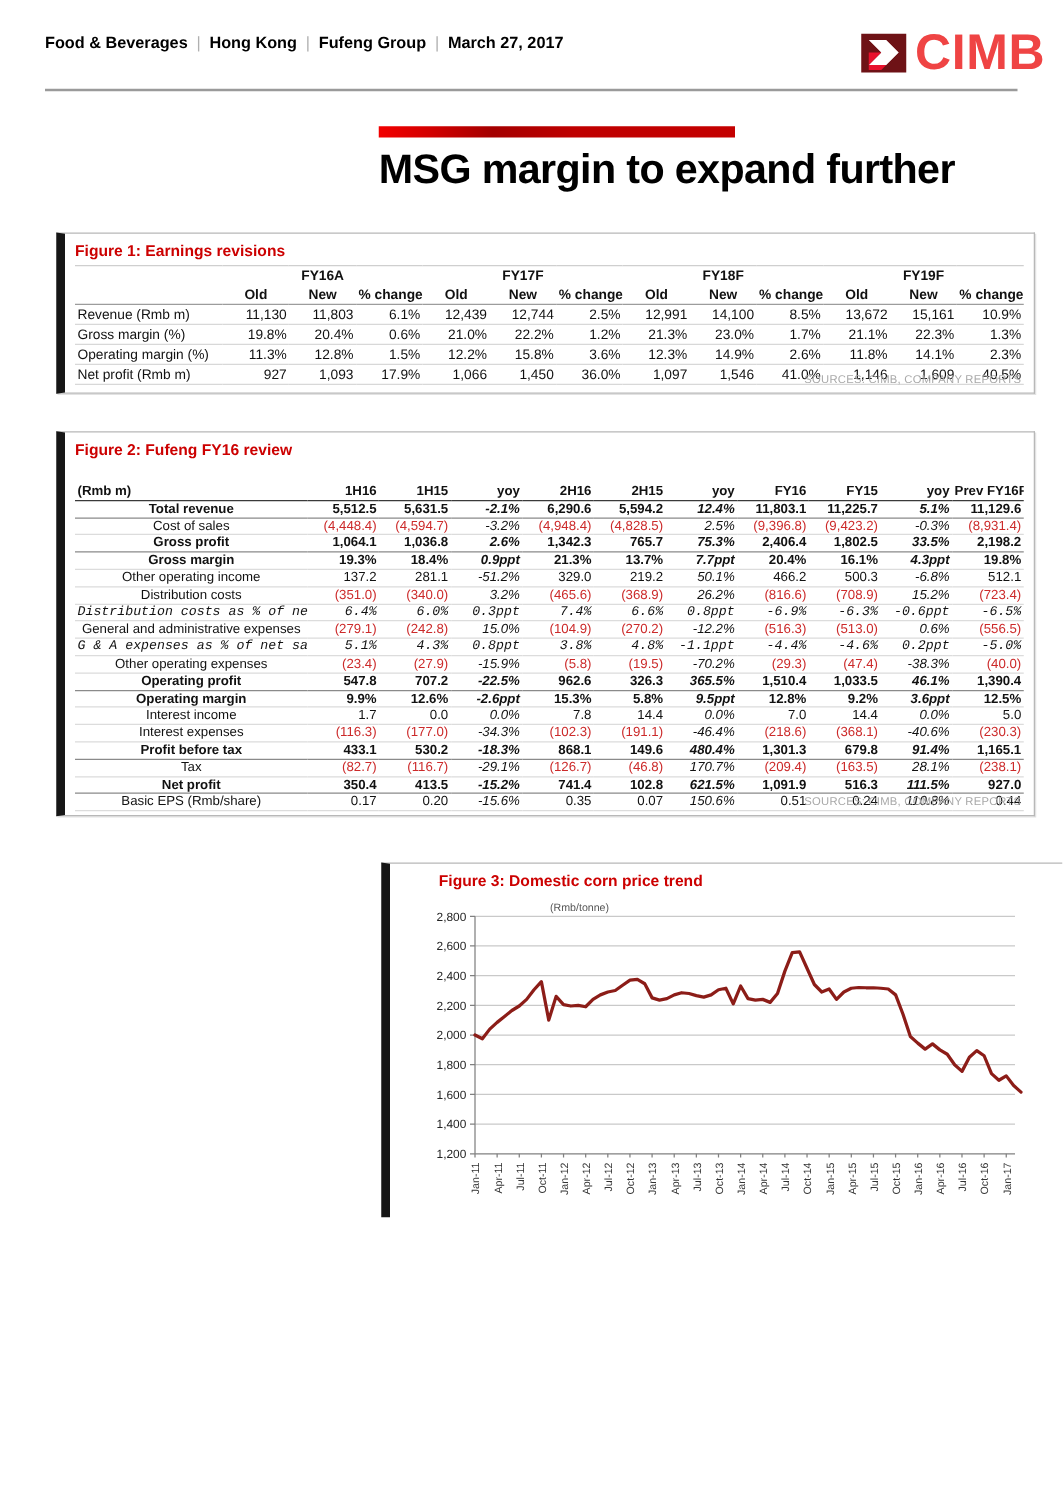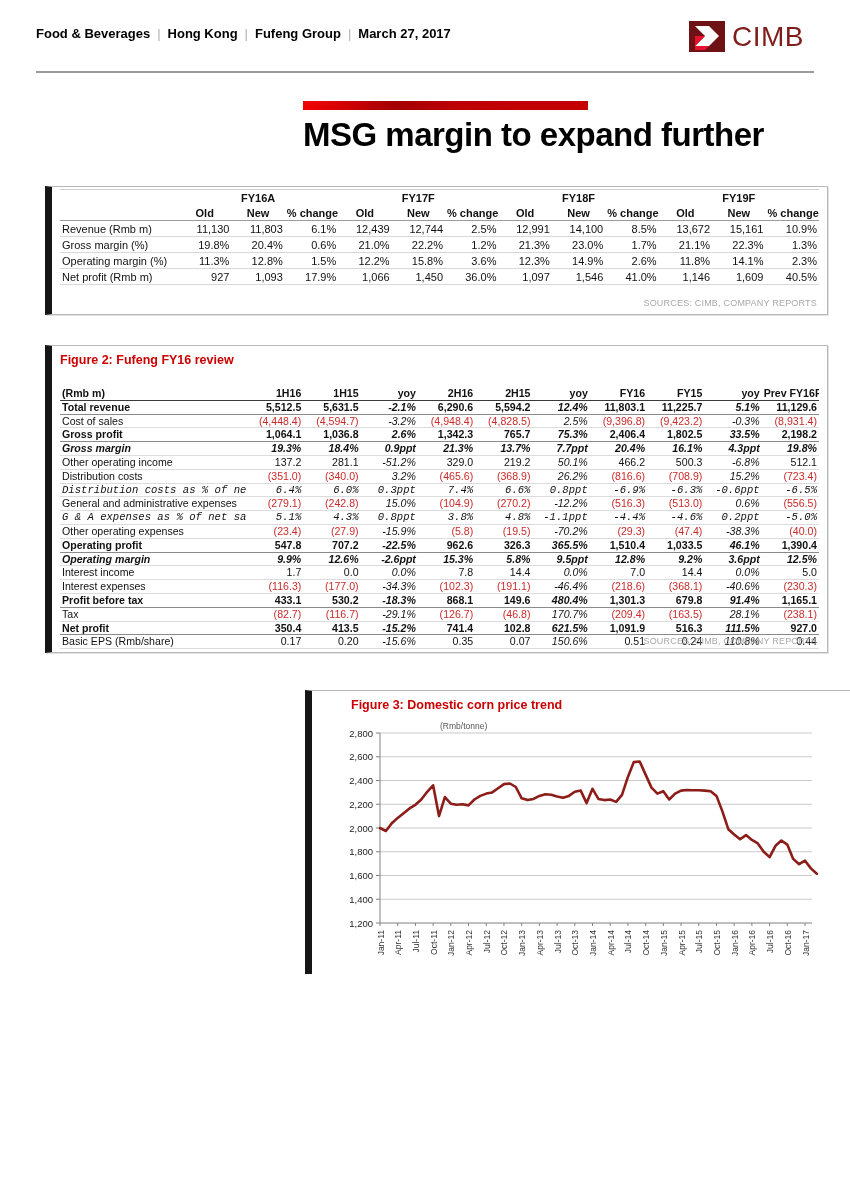--- a/index.html
+++ b/index.html
@@ -3,21 +3,21 @@
 <meta charset="utf-8">
 <style>
   html,body{margin:0;padding:0;background:#ffffff;}
   .page{position:relative;width:850px;height:974px;background:#ffffff;overflow:hidden;
         font-family:"Liberation Sans",sans-serif;color:#111;}
   
   .hdr-crumbs{position:absolute;left:36px;top:26px;font-size:13px;font-weight:bold;color:#000;}
   .hdr-crumbs .sep{color:#b0b0b0;font-weight:normal;margin:0 7px;}
   .hdr-rule{position:absolute;left:36px;top:71px;width:778px;height:2px;background:#9a9a9a;}
   .logo{position:absolute;left:688px;top:20px;display:flex;align-items:center;gap:6px;}
-  .logo-text{font-size:28px;font-weight:normal;color:#7f1d1d;letter-spacing:0.5px;}
+  .logo-text{font-size:40px;font-weight:bold;color:#ef4444;letter-spacing:0.5px;}
   
   .title-bar{position:absolute;left:303px;top:101px;width:285px;height:9px;
              background:linear-gradient(90deg,#f20000 0%,#d40000 14%,#a40000 32%,#bf0000 55%,#c40000 100%);}
   .doc-title{position:absolute;left:303px;top:116px;width:520px;font-size:33px;font-weight:bold;
              color:#000;letter-spacing:-0.5px;white-space:nowrap;}
   
   .figure{position:absolute;background:#fff;border:1px solid #b8b8b8;border-left:7px solid #161616;
           box-shadow:1px 1px 0 #e2e2e2;}
   .fig-title{color:#cc0000;font-weight:bold;font-size:12.5px;padding:7px 10px 2px 8px;}
   .fig-source{position:absolute;right:10px;bottom:6px;font-size:9px;color:#a8a8a8;letter-spacing:0.2px;}
@@ -30,25 +30,25 @@
   #fig1-table td{text-align:right;}
   #fig1-table td.rowlabel{text-align:left;}
   #fig1-table .grp-row th{border-top:1px solid #cfcfcf;}
   #fig1-table .col-row th{border-bottom:1px solid #9c9c9c;}
   #fig1-table tbody td{border-bottom:1px solid #d8d8d8;}
   
   #fig2-table th,#fig2-table td{font-size:10.6px;line-height:10.8px;padding:1px 2px;}
   #fig2-table th{font-weight:bold;text-align:right;}
   #fig2-table th.rowlabel{text-align:left;}
   #fig2-table td{text-align:right;}
-  #fig2-table td.rowlabel{text-align:left;}
+  #fig2-table td.rowlabel{text-align:center;}
   #fig2-table thead th{border-bottom:1.5px solid #3a3a3a;}
   #fig2-table tbody td{border-bottom:1px solid #dcdcdc;}
   #fig2-table tr.bold td{font-weight:bold;border-top:1px solid #8a8a8a;border-bottom:1px solid #8a8a8a;}
-  #fig2-table tr.bolditalic td{font-weight:bold;font-style:italic;}
+  #fig2-table tr.bolditalic td{font-weight:bold;}
   #fig2-table tr.italic td{font-style:italic;font-family:Liberation Mono, monospace;}
   #fig2-table td.col-yoy{font-style:italic;}
   .neg{color:#cc2a2a;}
   
   #corn-chart{position:absolute;left:8px;top:22px;}
   svg text{font-family:"Liberation Sans",sans-serif;}
   
   .footer-rule{position:absolute;left:36px;top:1161px;width:778px;height:2px;background:#6e6e6e;}
   .page-num{position:absolute;left:0;top:1168px;width:100%;text-align:center;font-size:11px;color:#8a8a8a;}
 </style>
@@ -70,20 +70,21 @@
     </svg>
     <span class="logo-text">CIMB</span>
   </div>
 
   <div class="hdr-rule"></div>
 
   <div class="title-bar"></div>
   <div class="doc-title">MSG margin to expand further</div>
 
   <div class="figure" style="left:45px;top:186px;width:775px;height:127px;">
+    <div class="fig-title">Figure 1: Earnings revisions</div>
     <table class="fig-table" id="fig1-table">
         <colgroup>
           <col style="width: 118px;">
           <col>
           <col>
           <col>
           <col>
           <col>
           <col>
           <col>

